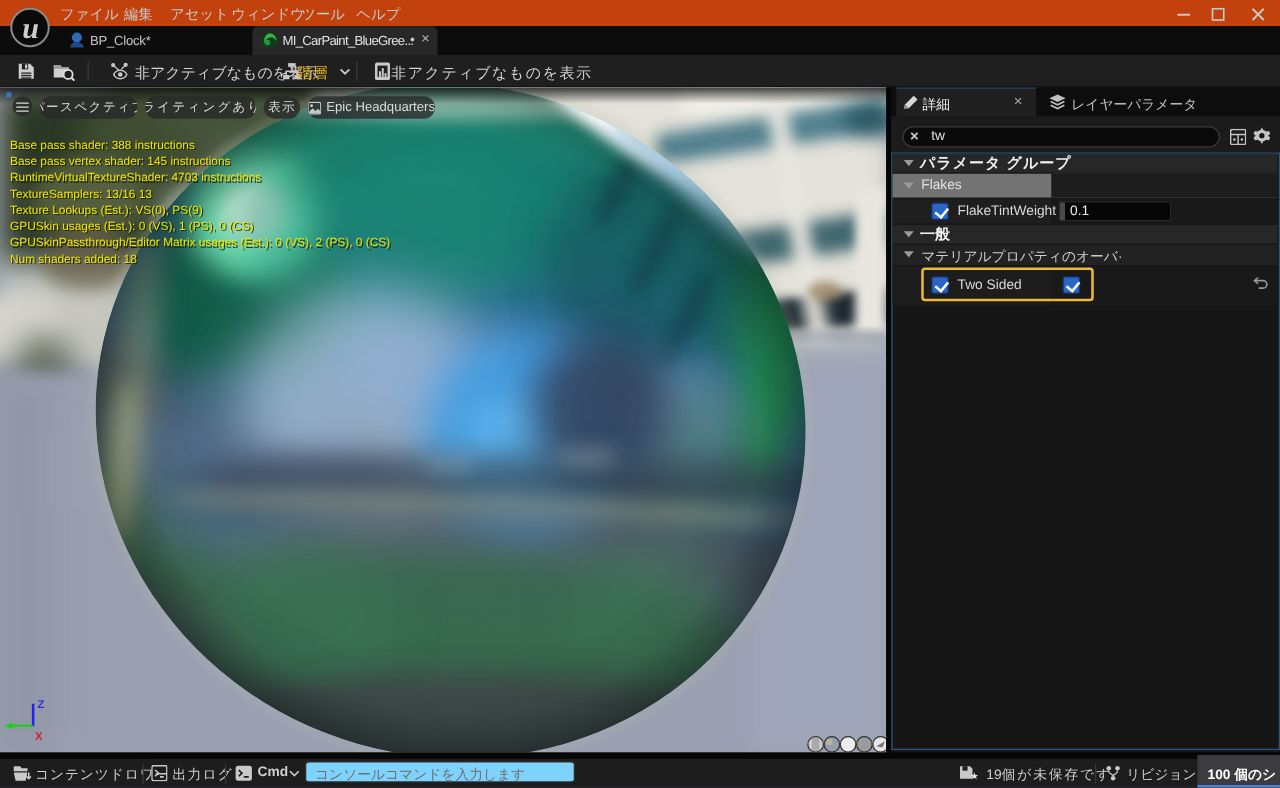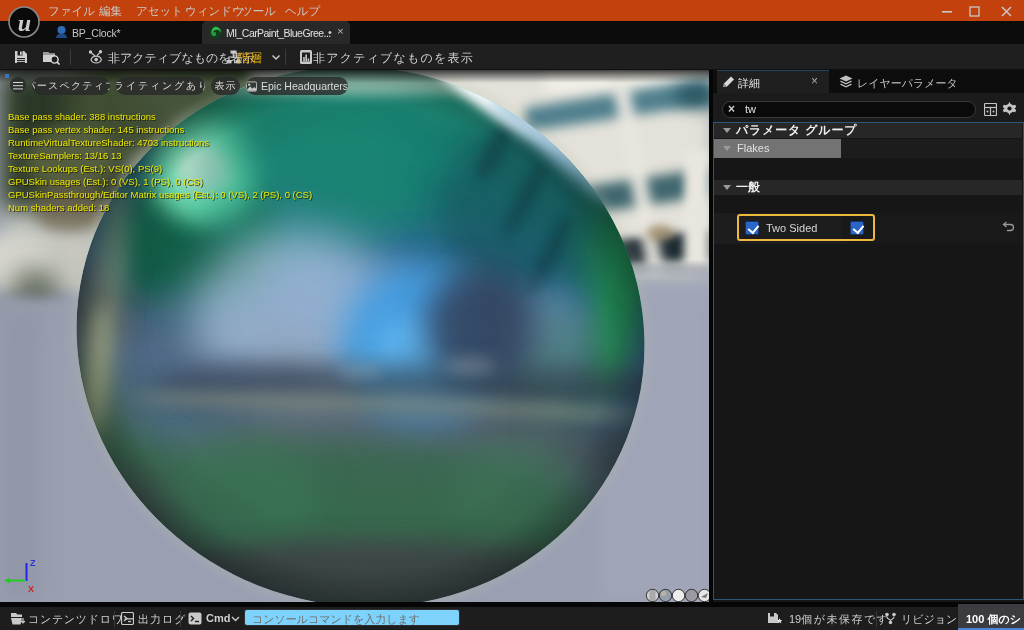--- a/index.html
+++ b/index.html
@@ -315,23 +315,36 @@
   <div class="abs" style="left:0;top:52px;width:311px;height:478px;background:#161616;border:1px solid #2d567e"></div>
   <div class="row cat" style="top:53px;height:15px;line-height:15px">
       <span class="tri" style="left:9px;top:5px"></span>
       <span class="jp" style="position:absolute;left:22px;letter-spacing:0.8px">パラメータ グループ</span>
     </div>
   <div class="row" style="top:69px;height:19px;background:#737373">
       <div class="abs" style="left:127px;top:0;width:182px;height:19px;background:#1c1c1c"></div>
       <span class="tri" style="left:9px;top:7px"></span>
       <span class="abs" style="left:23px;top:3px;color:#e0e0e0;font-size:11px">Flakes</span>
     </div>
+  <div class="row" style="top:89px;height:20px;background:#1e1e1e">
+      <div class="abs" style="left:127px;top:0;width:182px;height:20px;background:#191919"></div>
+    <div class="cb" style="left:31px;top:3px"></div>
+    <span class="abs" style="left:52px;top:4px;color:#d8d8d8;font-size:11px">FlakeTintWeight</span>
+    <div class="abs" style="left:133px;top:2px;width:90px;height:16px;background:#060606;border:1px solid #2a2a2a">
+        <div class="abs" style="left:0;top:0;width:4px;height:14px;background:#4a4a4a"></div>
+        <span class="abs" style="left:8px;top:1px;color:#efefef;font-size:11px">0.1</span>
+      </div>
+  </div>
   <div class="row cat" style="top:110px;height:15px;line-height:15px">
       <span class="tri" style="left:9px;top:5px"></span>
       <span class="jp" style="position:absolute;left:22px">一般</span>
+    </div>
+  <div class="row" style="top:126px;height:16px;background:#222222">
+      <span class="tri" style="left:9px;top:5px"></span>
+      <span class="abs jp" style="left:23px;top:2px;color:#d0d0d0;font-size:11px">マテリアルプロパティのオーバ·</span>
     </div>
   <div class="row" style="top:143px;height:31px;background:#1d1d1d">
       <div class="abs" style="left:127px;top:0;width:182px;height:31px;background:#191919"></div>
     <div class="cb" style="left:31px;top:8px"></div>
     <span class="abs" style="left:52px;top:9px;color:#d8d8d8;font-size:11px">Two Sided</span>
     <div class="cb" style="left:136px;top:8px"></div>
     <svg class="abs" style="left:288px;top:8px" width="13" height="11" viewBox="0 0 13 11">
         <path d="M4.5 1 L1.5 3.5 L4.5 6" fill="none" stroke="#999" stroke-width="1.3"></path>
         <path d="M1.8 3.5 H8.5 A3 3 0 0 1 8.5 9.5 H5" fill="none" stroke="#999" stroke-width="1.3"></path>
       </svg>

